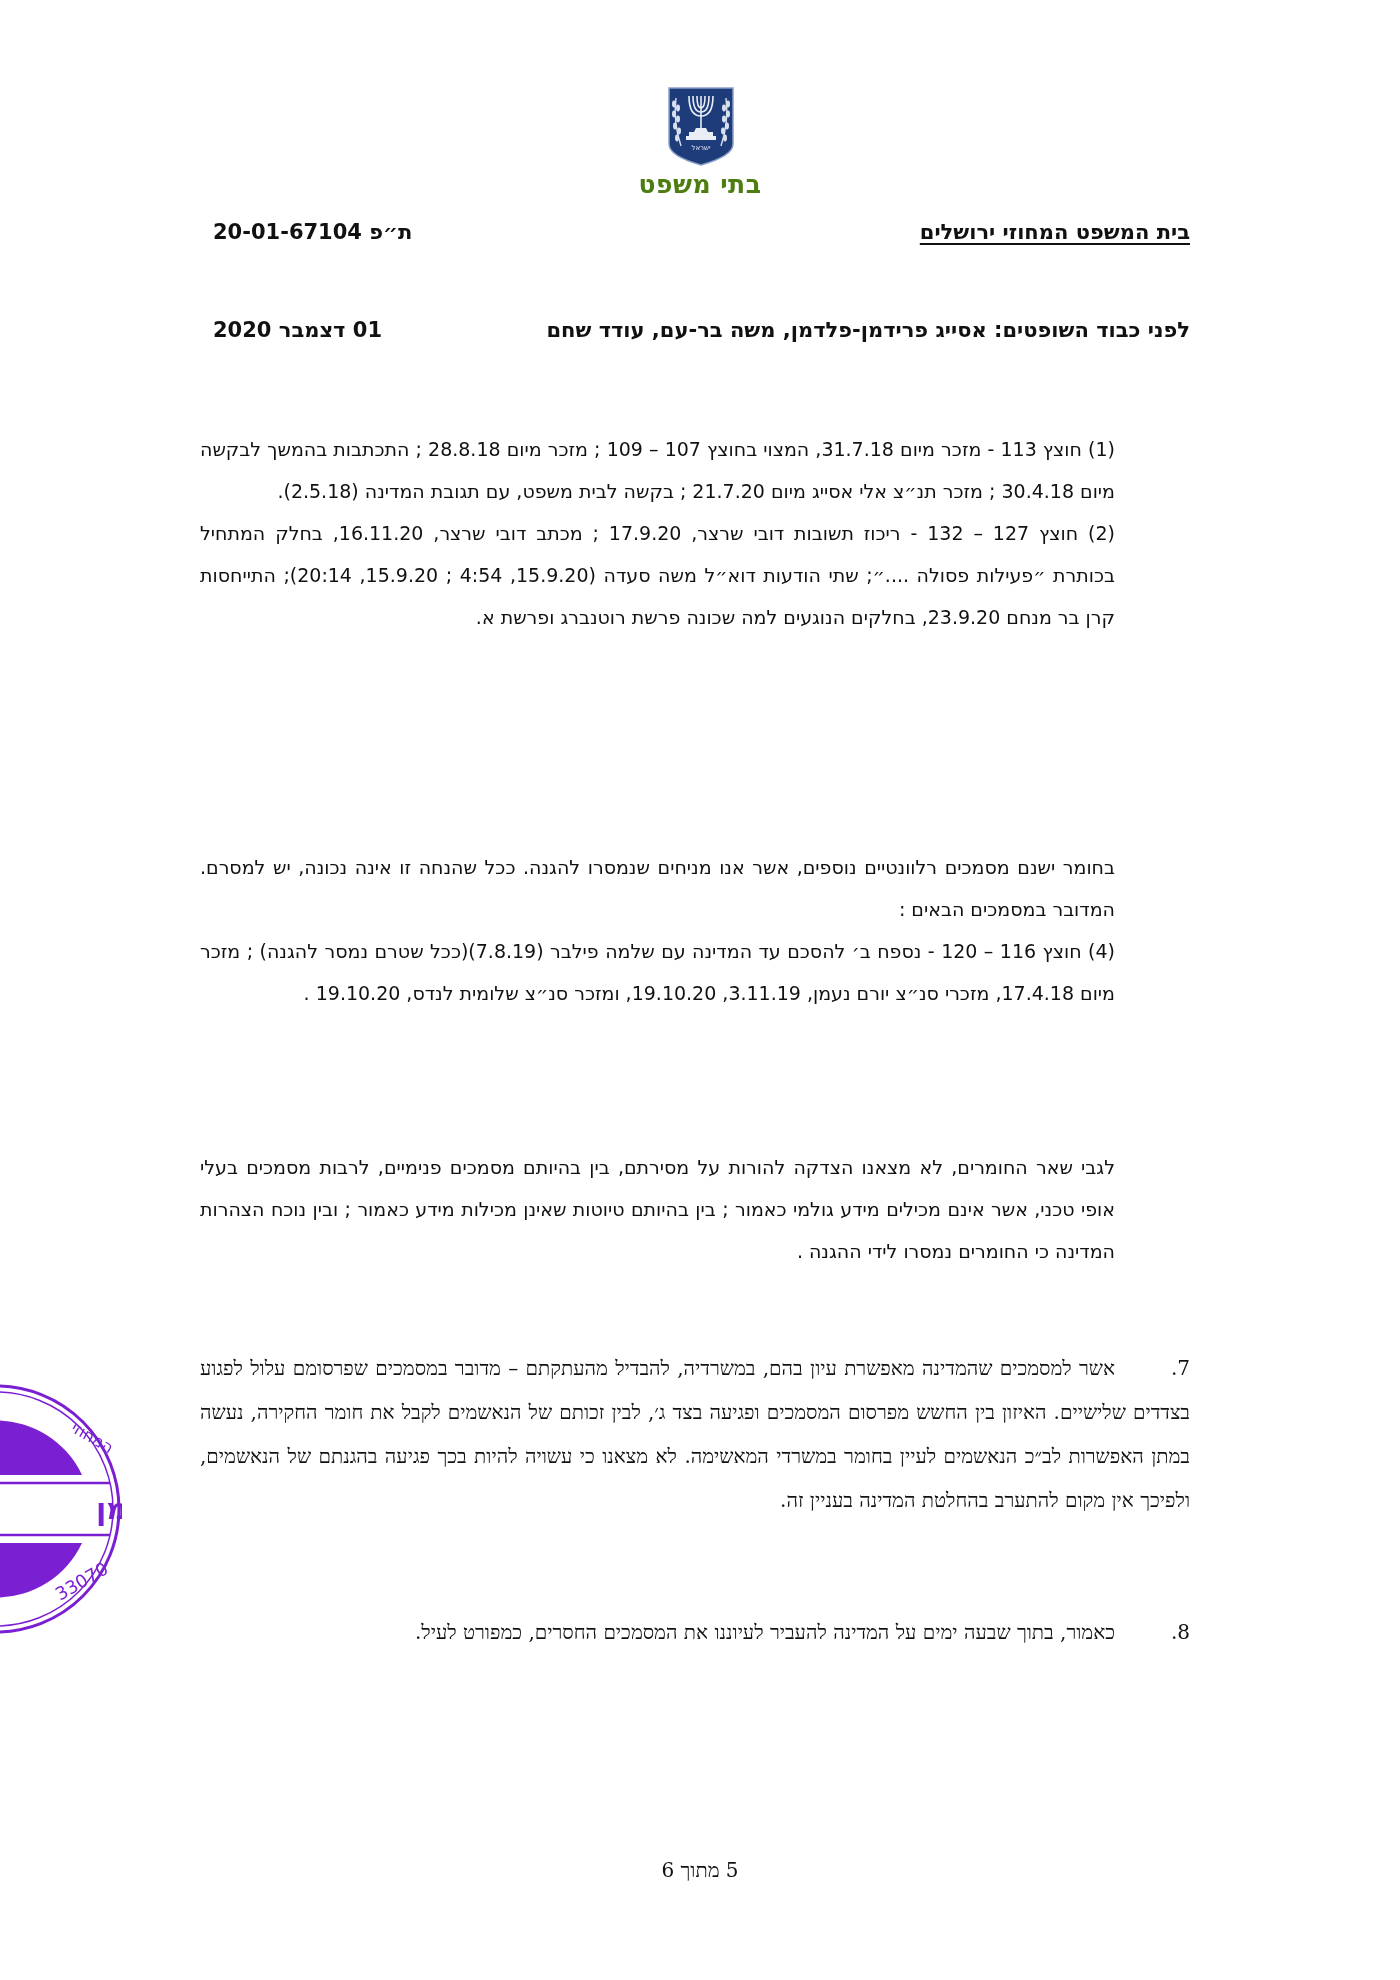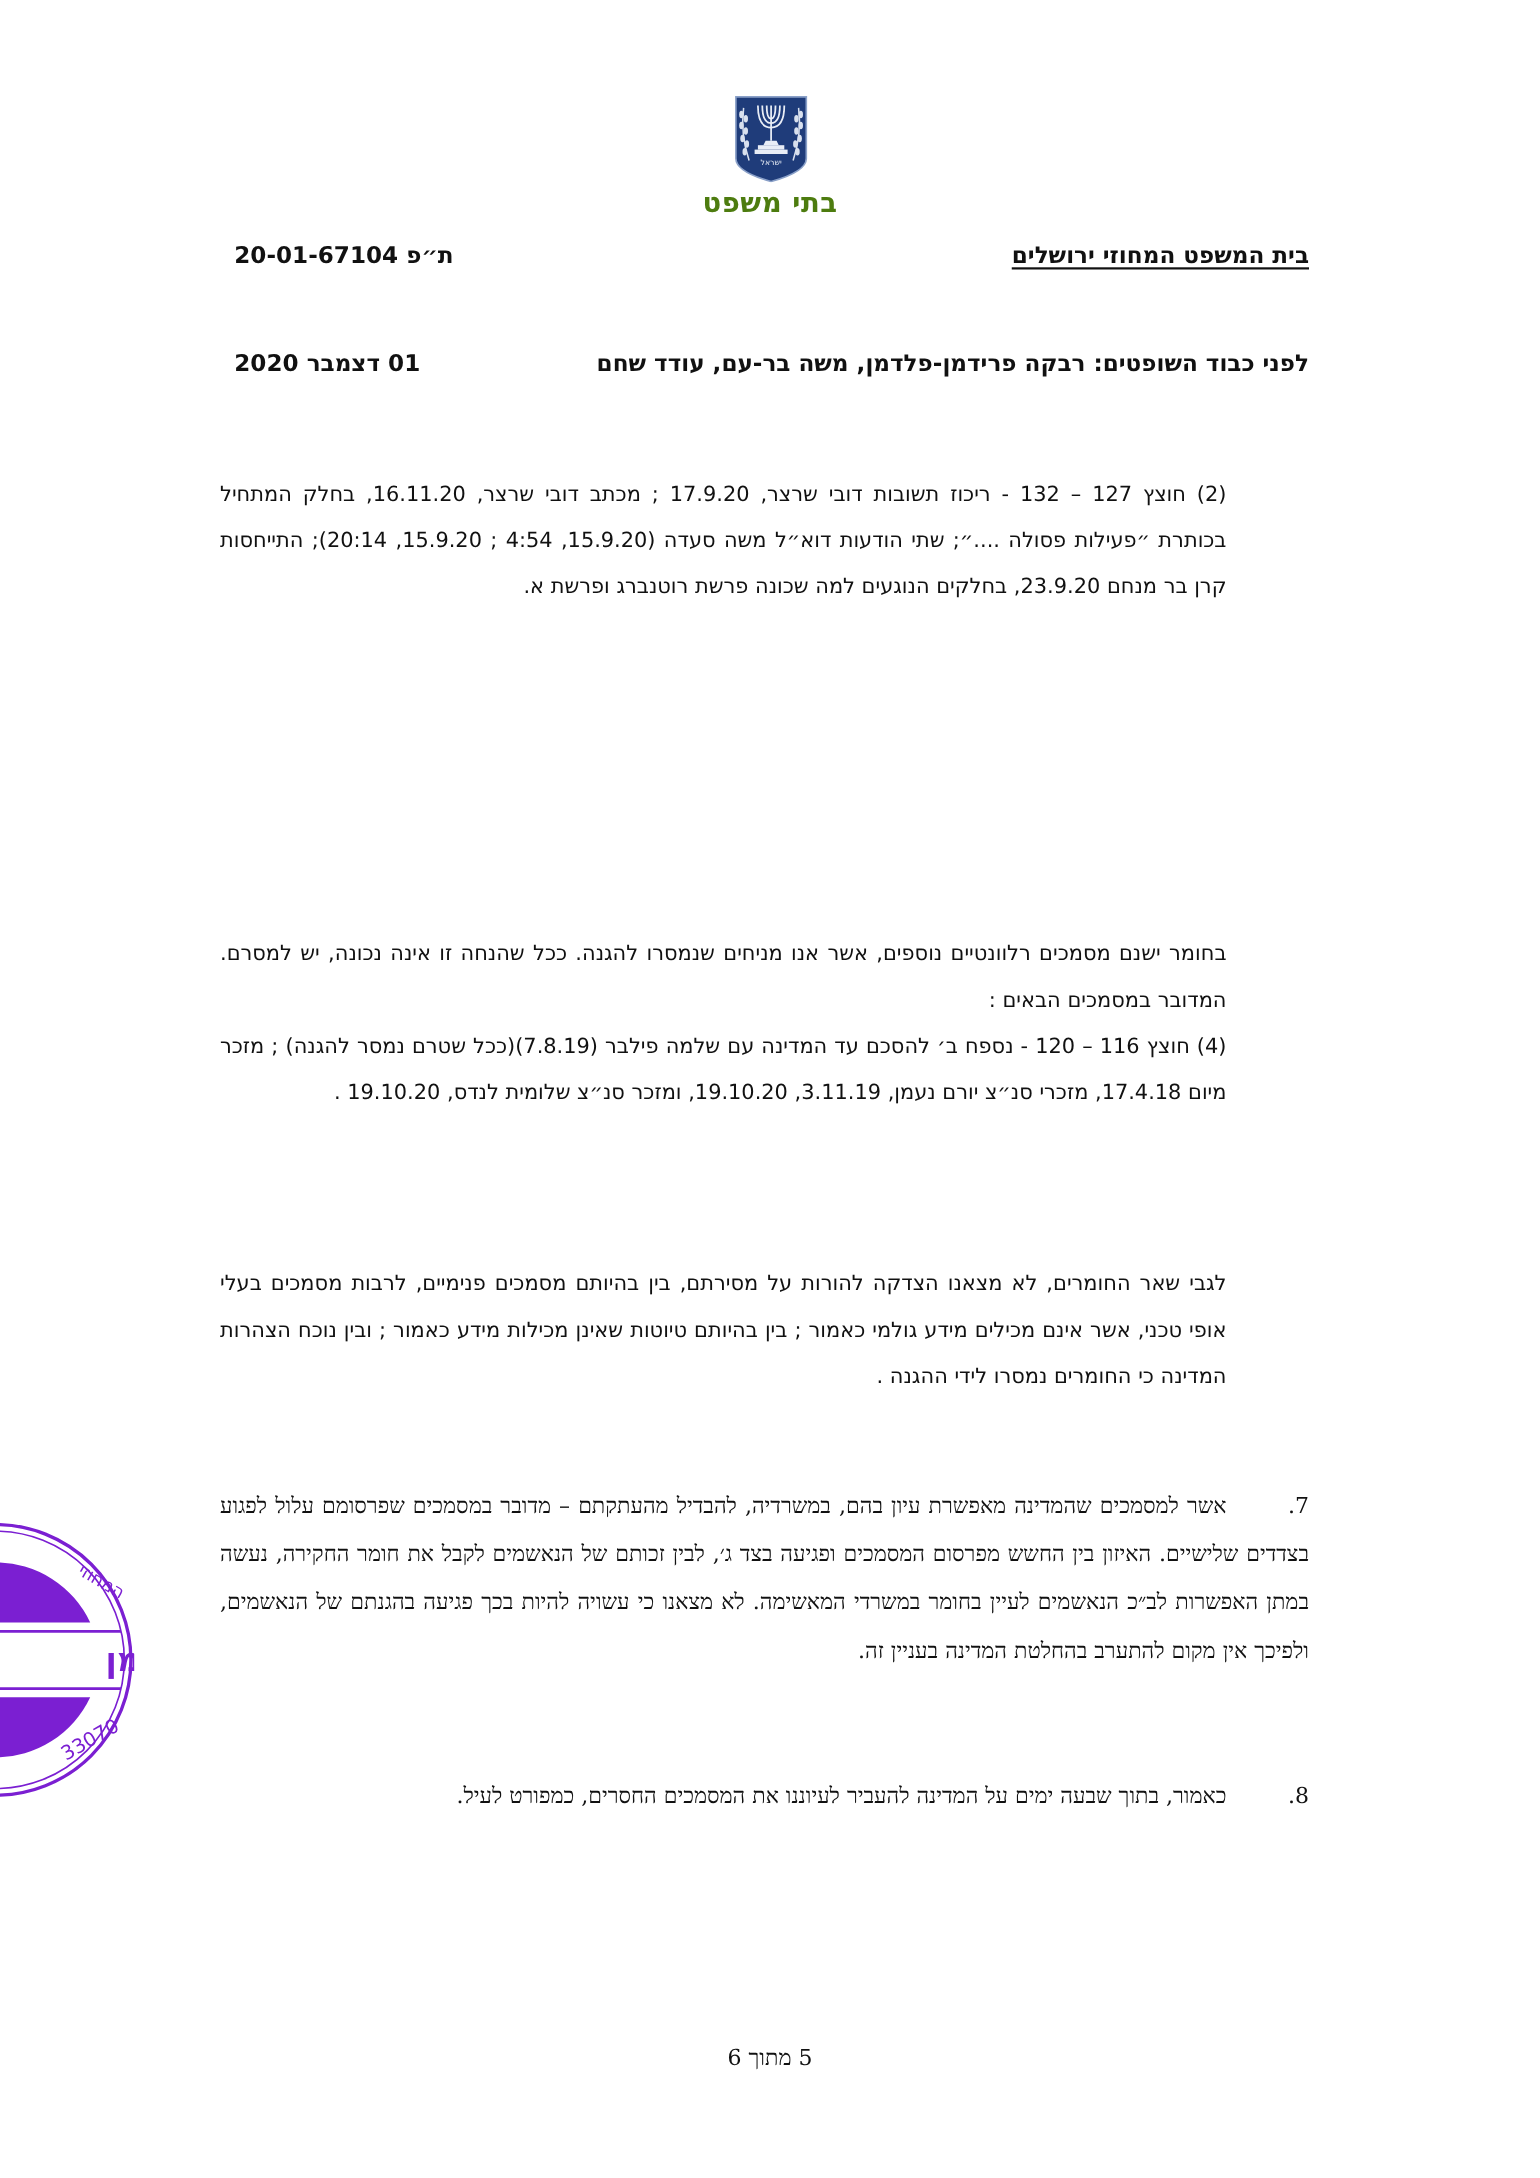--- a/index.html
+++ b/index.html
@@ -105,24 +105,25 @@
     <rect x="22" y="46" width="24" height="4" fill="#e8edf6"></rect>
     <rect x="19" y="50" width="30" height="4" fill="#e8edf6"></rect>
     <text x="34" y="64" text-anchor="middle" font-size="7" fill="#e8edf6" font-family="DejaVu Sans, sans-serif">ישראל</text>
   </svg>
 </div>
 
 <div class="abs brand">בתי משפט</div>
 
 <div class="abs court-name">בית המשפט המחוזי ירושלים</div>
 <div class="abs case-no">ת״פ 20-01-67104</div>
-<div class="abs judges">לפני כבוד השופטים: רבקה פרידמן-פלדמן, משה בר-עם, עודד שחם</div>
+<div class="abs judges">לפני כבוד השופטים: אסייג פרידמן-פלדמן, משה בר-עם, עודד שחם</div>
 <div class="abs date">01 דצמבר 2020</div>
 
 <div class="abs body-text blk1">
+  <p>(1)  חוצץ 113 - מזכר מיום 31.7.18, המצוי בחוצץ 107 – 109 ; מזכר מיום 28.8.18 ; התכתבות בהמשך לבקשה מיום 30.4.18 ; מזכר תנ״צ אלי אסייג מיום 21.7.20 ; בקשה לבית משפט, עם תגובת המדינה (2.5.18).</p>
   <p>(2)  חוצץ 127 – 132 - ריכוז תשובות דובי שרצר, 17.9.20 ; מכתב דובי שרצר, 16.11.20, בחלק המתחיל בכותרת ״פעילות פסולה ....״; שתי הודעות דוא״ל משה סעדה (15.9.20, 4:54 ; 15.9.20, 20:14); התייחסות קרן בר מנחם 23.9.20, בחלקים הנוגעים למה שכונה פרשת רוטנברג ופרשת א.</p>
 </div>
 
 <div class="abs body-text blk2">
   <p>בחומר ישנם מסמכים רלוונטיים נוספים, אשר אנו מניחים שנמסרו להגנה. ככל שהנחה זו אינה נכונה, יש למסרם. המדובר במסמכים הבאים :</p>
   <p>(4) חוצץ 116 – 120 -  נספח ב׳ להסכם עד המדינה עם שלמה פילבר (7.8.19)(ככל שטרם נמסר להגנה) ; מזכר מיום 17.4.18, מזכרי סנ״צ יורם נעמן, 3.11.19, 19.10.20, ומזכר סנ״צ שלומית לנדס, 19.10.20 .</p>
 </div>
 
 <div class="abs body-text blk3">
   <p>לגבי שאר החומרים, לא מצאנו הצדקה להורות על מסירתם, בין בהיותם מסמכים פנימיים, לרבות מסמכים בעלי אופי טכני, אשר אינם מכילים מידע גולמי כאמור ; בין בהיותם טיוטות שאינן מכילות מידע כאמור ; ובין נוכח הצהרות המדינה כי החומרים נמסרו לידי ההגנה .</p>

